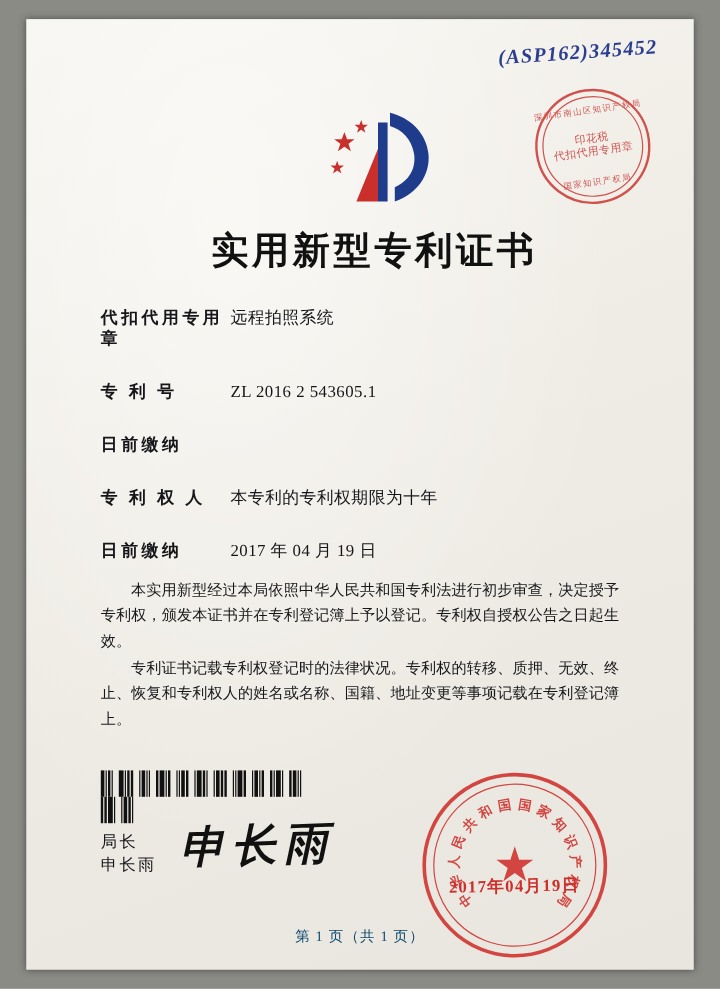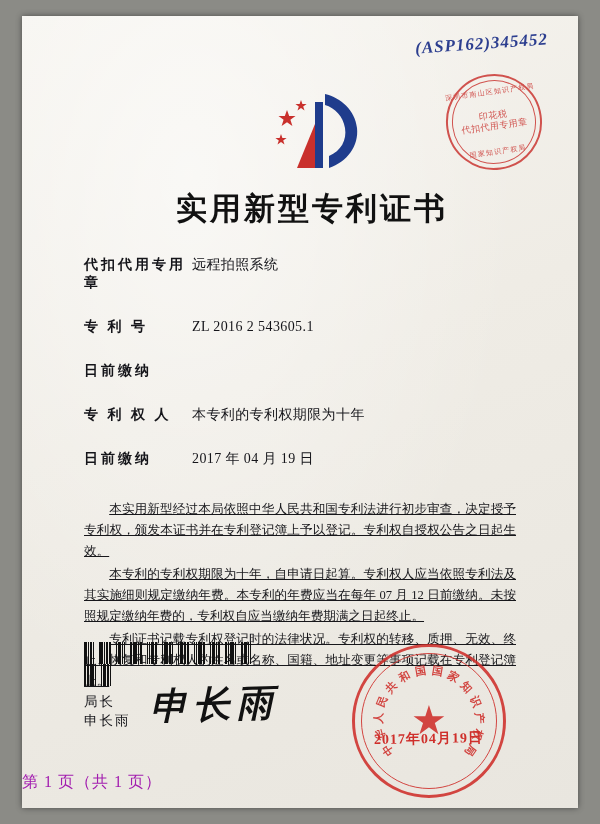--- a/index.html
+++ b/index.html
@@ -150,27 +150,26 @@
   }
   .field .val {
     flex: 1;
     letter-spacing: 0.4px;
   }
 
   
   .paras {
     position: absolute;
     left: 62px;
-    top: 483px;
+    top: 466px;
     width: 432px;
     font-size: 12.6px;
     line-height: 21px;
     color: #17171b;
     text-align: justify;
-    text-decoration: underline;
   }
   .paras p {
     margin: 0 0 2px 0;
     text-indent: 2em;
   }
 
   
   .barcode {
     position: absolute;
     left: 62px;
@@ -257,23 +256,23 @@
     letter-spacing: 1px;
     font-weight: 600;
     transform: rotate(-1deg);
   }
 
   
   .footer {
     position: absolute;
     left: 0; right: 0;
     top: 756px;
-    text-align: left;
-    font-size: 16px;
-    color: #a21caf;
+    text-align: center;
+    font-size: 12px;
+    color: #0c4a6e;
     letter-spacing: 1px;
   }
 </style>
 </head>
 <body>
 
 <div class="page">
   <div class="paper-tint"></div>
   <div class="content">
 
@@ -321,21 +320,20 @@
         <div class="val">本专利的专利权期限为十年</div>
       </div>
       <div class="field">
         <div class="lbl">日前缴纳</div>
         <div class="val">2017 年 04 月 19 日</div>
       </div>
     </div>
 
     <div class="paras">
       <p>本实用新型经过本局依照中华人民共和国专利法进行初步审查，决定授予专利权，颁发本证书并在专利登记簿上予以登记。专利权自授权公告之日起生效。</p>
-      <p>本专利的专利权期限为十年，自申请日起算。专利权人应当依照专利法及其实施细则规定缴纳年费。本专利的年费应当在每年 07 月 12 日前缴纳。未按照规定缴纳年费的，专利权自应当缴纳年费期满之日起终止。</p>
       <p>专利证书记载专利权登记时的法律状况。专利权的转移、质押、无效、终止、恢复和专利权人的姓名或名称、国籍、地址变更等事项记载在专利登记簿上。</p>
     </div>
 
     <div class="barcode">
       <span style="width:3px"></span><span style="width:1px"></span><span style="width:2px"></span><span style="width:1px"></span>
       <span style="width:4px"></span><span style="width:1px"></span><span style="width:2px"></span><span style="width:2px"></span>
       <span style="width:1px"></span><span style="width:3px"></span><span style="width:1px"></span><span style="width:1px"></span>
       <span style="width:2px"></span><span style="width:4px"></span><span style="width:1px"></span><span style="width:2px"></span>
       <span style="width:1px"></span><span style="width:1px"></span><span style="width:3px"></span><span style="width:2px"></span>
       <span style="width:1px"></span><span style="width:4px"></span><span style="width:2px"></span><span style="width:1px"></span>

